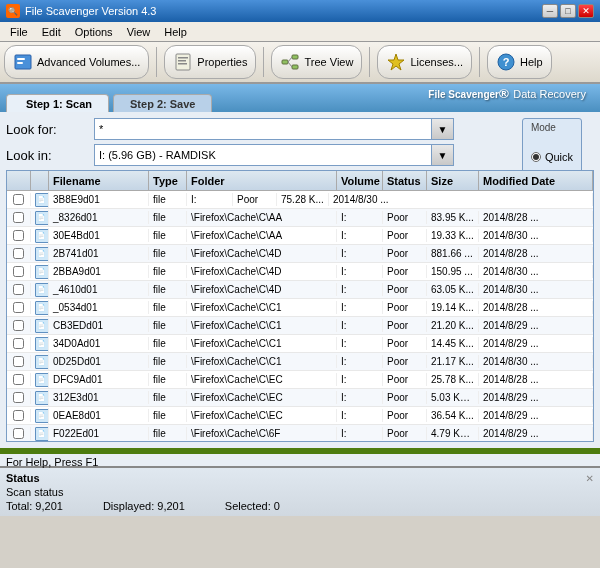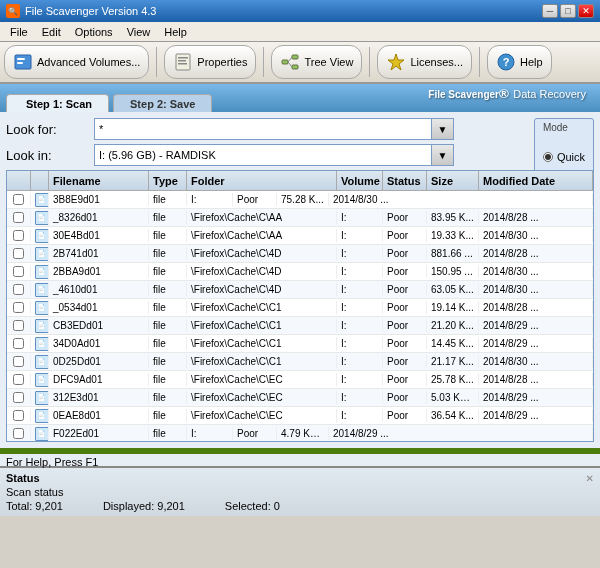--- a/index.html
+++ b/index.html
@@ -275,21 +275,21 @@
         <div class="field-dropdown">▼</div>
       </div>
 
       <div class="field-row">
         <span class="field-label">Look in:</span>
         <input class="field-input" type="text" value="I: (5.96 GB) - RAMDISK" style="">
         <div class="field-dropdown">▼</div>
       </div>
     </div>
 
-    <div style="position:absolute; right:0; top:0; display:flex; align-items:center; gap:6px;">
+    <div style="position:absolute; right:12px; top:0; display:flex; align-items:center; gap:6px;">
       <div class="mode-box">
         <div class="mode-title">Mode</div>
         <div class="mode-option">
           <div class="radio selected"></div>
           <span>Quick</span>
         </div>
         <div class="mode-option">
           <div class="radio"></div>
           <span>Long</span>
         </div>
@@ -506,20 +506,21 @@
     </div>
         <div class="table-row">
       <div class="td col-check td-check">
         <input type="checkbox" class="row-checkbox" style="">
       </div>
       <div class="td col-icon">
         <div class="file-icon">📄</div>
       </div>
       <div class="td col-filename">F022Ed01</div>
       <div class="td col-type">file</div>
+      <div class="td col-folder">\Firefox\Cache\C\6F</div>
       <div class="td col-volume">I:</div>
       <div class="td col-status">Poor</div>
       <div class="td col-size">4.79 KB ...</div>
       <div class="td col-modified">2014/8/29 ...</div>
     </div>
       </div>
   </div>
 </div>
 
 <div class="status-bar-bottom">

